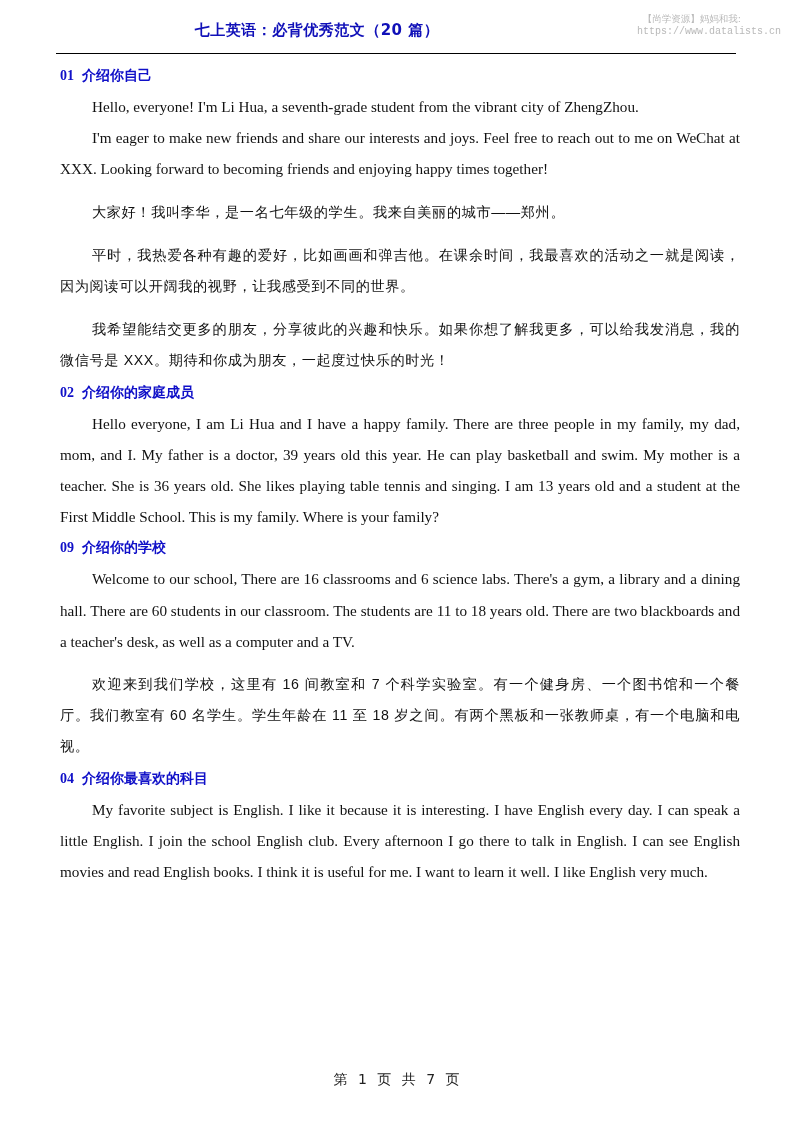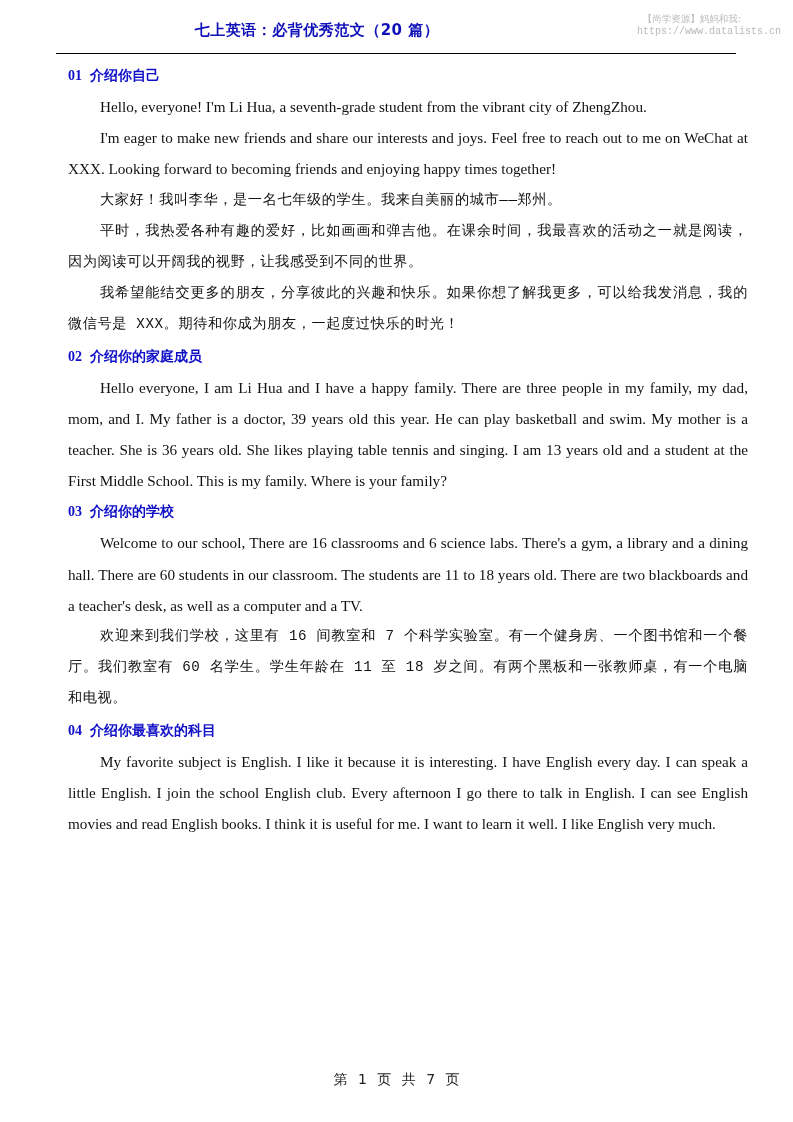--- a/index.html
+++ b/index.html
@@ -18,35 +18,35 @@
       position: absolute; right: 12px; top: 12px; text-align: right;
       font-size: 10px; line-height: 13px; color: #b9b9b9;
       font-family: "Liberation Mono", "DejaVu Sans Mono", monospace;
     }
     .watermark .wm-line1 { font-family: "DejaVu Sans", sans-serif; font-size: 9.5px; padding-right: 40px; }
     .header-rule {
       position: absolute; left: 56px; width: 680px; top: 53px;
       height: 0; border-top: 1.3px solid #000;
     }
     .content {
-      position: absolute; left: 68px; top: 60px; width: 680px;
+      position: absolute; left: 60px; top: 60px; width: 680px;
     }
     .section-heading {
       font-family: "DejaVu Sans", "Liberation Sans", sans-serif;
       color: #1010c8; font-weight: bold; font-size: 14px;
       height: 31px; line-height: 31px; margin: 0;
     }
     .section-heading .num { font-family: "Liberation Serif", serif; margin-right: 8px; }
     .para {
       font-size: 15.2px; line-height: 31.2px; margin: 0;
       text-indent: 32px; text-align: justify;
     }
     .para.zh {
-      font-family: Liberation Mono, monospace;
-      font-size: 14.2px; letter-spacing: 0.6px;
+      font-family: Liberation Sans, sans-serif;
+      font-size: 14.2px; letter-spacing: 0.6px; margin-top: 12px;
     }
     .footer {
       position: absolute; left: 0; width: 793px; top: 1071px;
       text-align: center; font-size: 14px; color: #222;
       font-family: "DejaVu Sans", sans-serif; word-spacing: 6px;
     }
   </style>
 </head>
 <body>
 
@@ -74,21 +74,21 @@
 
   <section>
     <h2 class="section-heading">
       <span class="num">02</span><span>介绍你的家庭成员</span>
     </h2>
     <p class="para">Hello everyone, I am Li Hua and I have a happy family. There are three people in my family, my dad, mom, and I. My father is a doctor, 39 years old this year. He can play basketball and swim. My mother is a teacher. She is 36 years old. She likes playing table tennis and singing. I am 13 years old and a student at the First Middle School. This is my family. Where is your family?</p>
   </section>
 
   <section>
     <h2 class="section-heading">
-      <span class="num">03</span><span>介绍你的学校</span>
+      <span class="num">09</span><span>介绍你的学校</span>
     </h2>
     <p class="para">Welcome to our school, There are 16 classrooms and 6 science labs. There's a gym, a library and a dining hall. There are 60 students in our classroom. The students are 11 to 18 years old. There are two blackboards and a teacher's desk, as well as a computer and a TV.</p>
     <p class="para zh">欢迎来到我们学校，这里有 16 间教室和 7 个科学实验室。有一个健身房、一个图书馆和一个餐厅。我们教室有 60 名学生。学生年龄在 11 至 18 岁之间。有两个黑板和一张教师桌，有一个电脑和电视。</p>
   </section>
 
   <section>
     <h2 class="section-heading">
       <span class="num">04</span><span>介绍你最喜欢的科目</span>
     </h2>
     <p class="para">My favorite subject is English. I like it because it is interesting. I have English every day. I can speak a little English. I join the school English club. Every afternoon I go there to talk in English. I can see English movies and read English books. I think it is useful for me. I want to learn it well. I like English very much.</p>

